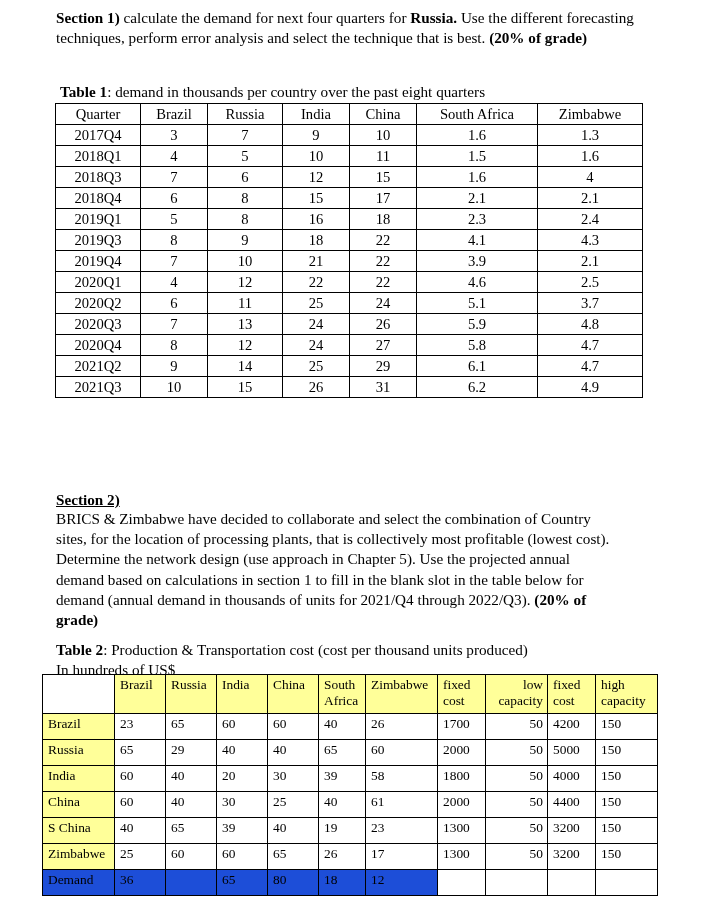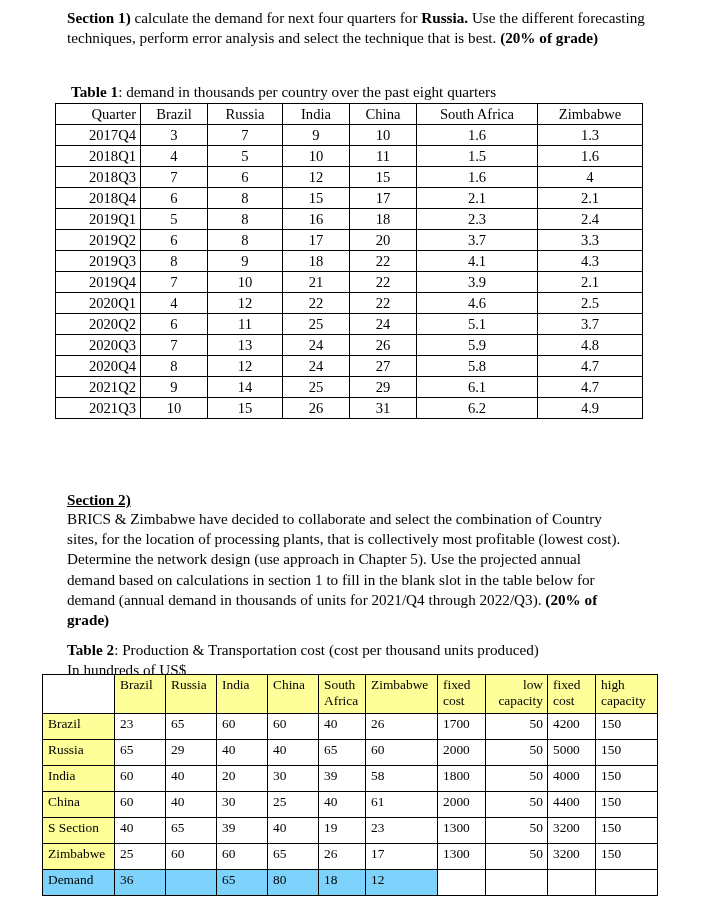--- a/index.html
+++ b/index.html
@@ -22,21 +22,20 @@
     padding: 0;
     box-sizing: border-box;
   }
 
   
   .prose {
     position: absolute;
     font-size: 15.2px;
     line-height: 1.33;
     text-align: left;
-    margin-left: 11px;
   }
   .prose b { font-weight: bold; }
 
   #section1-para {
     left: 56px;
     top: 8px;
     width: 600px;
   }
   #table1-caption {
     left: 60px;
@@ -76,21 +75,21 @@
     font-weight: normal;
     font-size: 14.6px;
     padding: 1px 4px;
     line-height: 1.12;
   }
 
   #table1 th, #table1 td {
     text-align: center;
     height: 18px;
   }
-  #table1 .c-quarter { width: 76px; text-align: right; }
+  #table1 .c-quarter { width: 76px; }
   #table1 .c-brazil  { width: 58px; }
   #table1 .c-russia  { width: 66px; }
   #table1 .c-india   { width: 58px; }
   #table1 .c-china   { width: 58px; }
   #table1 .c-sa      { width: 112px; }
   #table1 .c-zw      { width: 96px; }
 
   
   #table2-wrap {
     position: absolute;
@@ -111,21 +110,21 @@
   }
   #table2 .hdr-corner {
     background: #ffffff;
   }
   #table2 .rowlabel {
     background: #ffff99;
     height: 21px;
   }
   #table2 .demandlabel,
   #table2 .demandcell {
-    background: #7dd3fc;
+    background: #1d4ed8;
   }
   #table2 .demandblank { background: #ffffff; }
   #table2 td.num { height: 21px; }
 
   #table2 .w-label { width: 62px; }
   #table2 .w-ctry  { width: 41px; }
   #table2 .w-sa    { width: 37px; }
   #table2 .w-zw    { width: 62px; }
   #table2 .w-fc    { width: 38px; }
   #table2 .w-lc    { width: 52px; text-align: right; }
@@ -196,29 +195,20 @@
             <td class="c-zw">2.1</td>
           </tr>
           <tr>
             <td class="c-quarter">2019Q1</td>
             <td class="c-brazil">5</td>
             <td class="c-russia">8</td>
             <td class="c-india">16</td>
             <td class="c-china">18</td>
             <td class="c-sa">2.3</td>
             <td class="c-zw">2.4</td>
-          </tr>
-          <tr>
-            <td class="c-quarter">2019Q2</td>
-            <td class="c-brazil">6</td>
-            <td class="c-russia">8</td>
-            <td class="c-india">17</td>
-            <td class="c-china">20</td>
-            <td class="c-sa">3.7</td>
-            <td class="c-zw">3.3</td>
           </tr>
           <tr>
             <td class="c-quarter">2019Q3</td>
             <td class="c-brazil">8</td>
             <td class="c-russia">9</td>
             <td class="c-india">18</td>
             <td class="c-china">22</td>
             <td class="c-sa">4.1</td>
             <td class="c-zw">4.3</td>
           </tr>
@@ -363,21 +353,21 @@
             <td class="num w-ctry">30</td>
             <td class="num w-ctry">25</td>
             <td class="num w-sa">40</td>
             <td class="num w-zw">61</td>
             <td class="num w-fc">2000</td>
             <td class="num w-lc">50</td>
             <td class="num w-fc2">4400</td>
             <td class="num w-hc">150</td>
           </tr>
           <tr>
-            <td class="rowlabel w-label">S Section</td>
+            <td class="rowlabel w-label">S China</td>
             <td class="num w-ctry">40</td>
             <td class="num w-ctry">65</td>
             <td class="num w-ctry">39</td>
             <td class="num w-ctry">40</td>
             <td class="num w-sa">19</td>
             <td class="num w-zw">23</td>
             <td class="num w-fc">1300</td>
             <td class="num w-lc">50</td>
             <td class="num w-fc2">3200</td>
             <td class="num w-hc">150</td>

